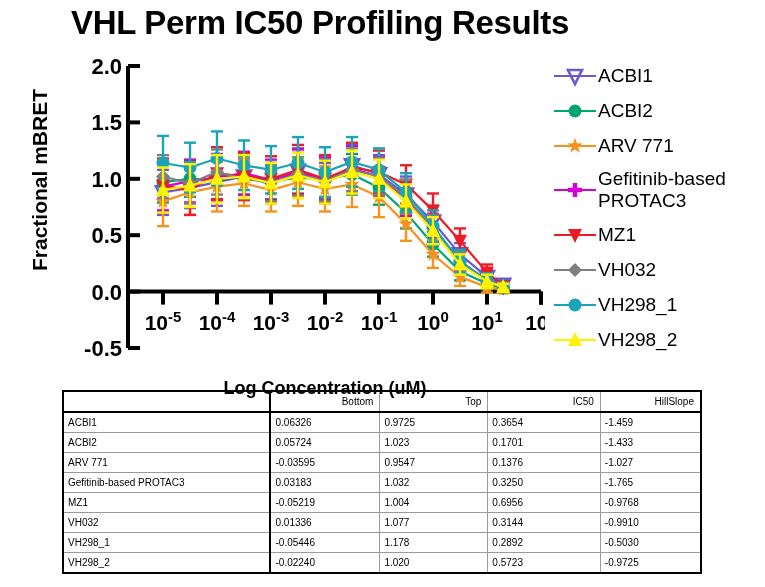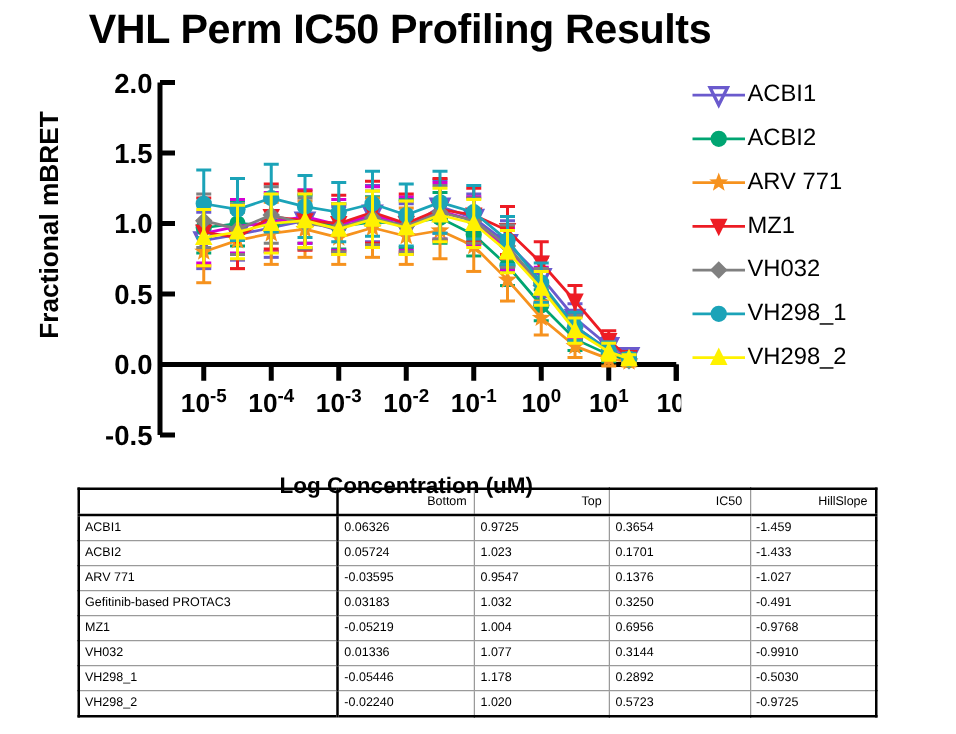--- a/index.html
+++ b/index.html
@@ -790,20 +790,31 @@
     </div>
     <div class="legend-row">
       <span class="legend-mark"><svg width="46" height="26" viewBox="0 0 46 26">
           <line x1="2" y1="13" x2="44" y2="13" stroke="#F6921E" stroke-width="2.2"></line>
           <g>
             <polygon points="23.0,5.0 25.0,10.3 30.6,10.5 26.2,14.0 27.7,19.5 23.0,16.4 18.3,19.5 19.8,14.0 15.4,10.5 21.0,10.3" fill="#F6921E"></polygon>
           </g>
         </svg></span>
       <span class="legend-text">ARV 771</span>
     </div>
+    <div class="legend-row tall">
+      <span class="legend-mark"><svg width="46" height="26" viewBox="0 0 46 26">
+          <line x1="2" y1="13" x2="44" y2="13" stroke="#D400D4" stroke-width="2.2"></line>
+          <g>
+            <line x1="16" y1="13" x2="30" y2="13" stroke="#D400D4" stroke-width="4.5"></line>
+            <line x1="23" y1="6" x2="23" y2="20" stroke="#D400D4" stroke-width="4.5"></line>
+          </g>
+        </svg></span>
+      <span class="legend-text">Gefitinib-based
+PROTAC3</span>
+    </div>
     <div class="legend-row">
       <span class="legend-mark"><svg width="46" height="26" viewBox="0 0 46 26">
           <line x1="2" y1="13" x2="44" y2="13" stroke="#ED1C24" stroke-width="2.2"></line>
           <g>
             <polygon points="16,7 30,7 23,21" fill="#ED1C24"></polygon>
           </g>
         </svg></span>
       <span class="legend-text">MZ1</span>
     </div>
     <div class="legend-row">
@@ -865,21 +876,21 @@
         <td class="c1">-0.03595</td>
         <td class="c2">0.9547</td>
         <td class="c3">0.1376</td>
         <td class="c4">-1.027</td>
       </tr>
       <tr>
         <td class="c0">Gefitinib-based PROTAC3</td>
         <td class="c1">0.03183</td>
         <td class="c2">1.032</td>
         <td class="c3">0.3250</td>
-        <td class="c4">-0.491</td>
+        <td class="c4">-1.765</td>
       </tr>
       <tr>
         <td class="c0">MZ1</td>
         <td class="c1">-0.05219</td>
         <td class="c2">1.004</td>
         <td class="c3">0.6956</td>
         <td class="c4">-0.9768</td>
       </tr>
       <tr>
         <td class="c0">VH032</td>

